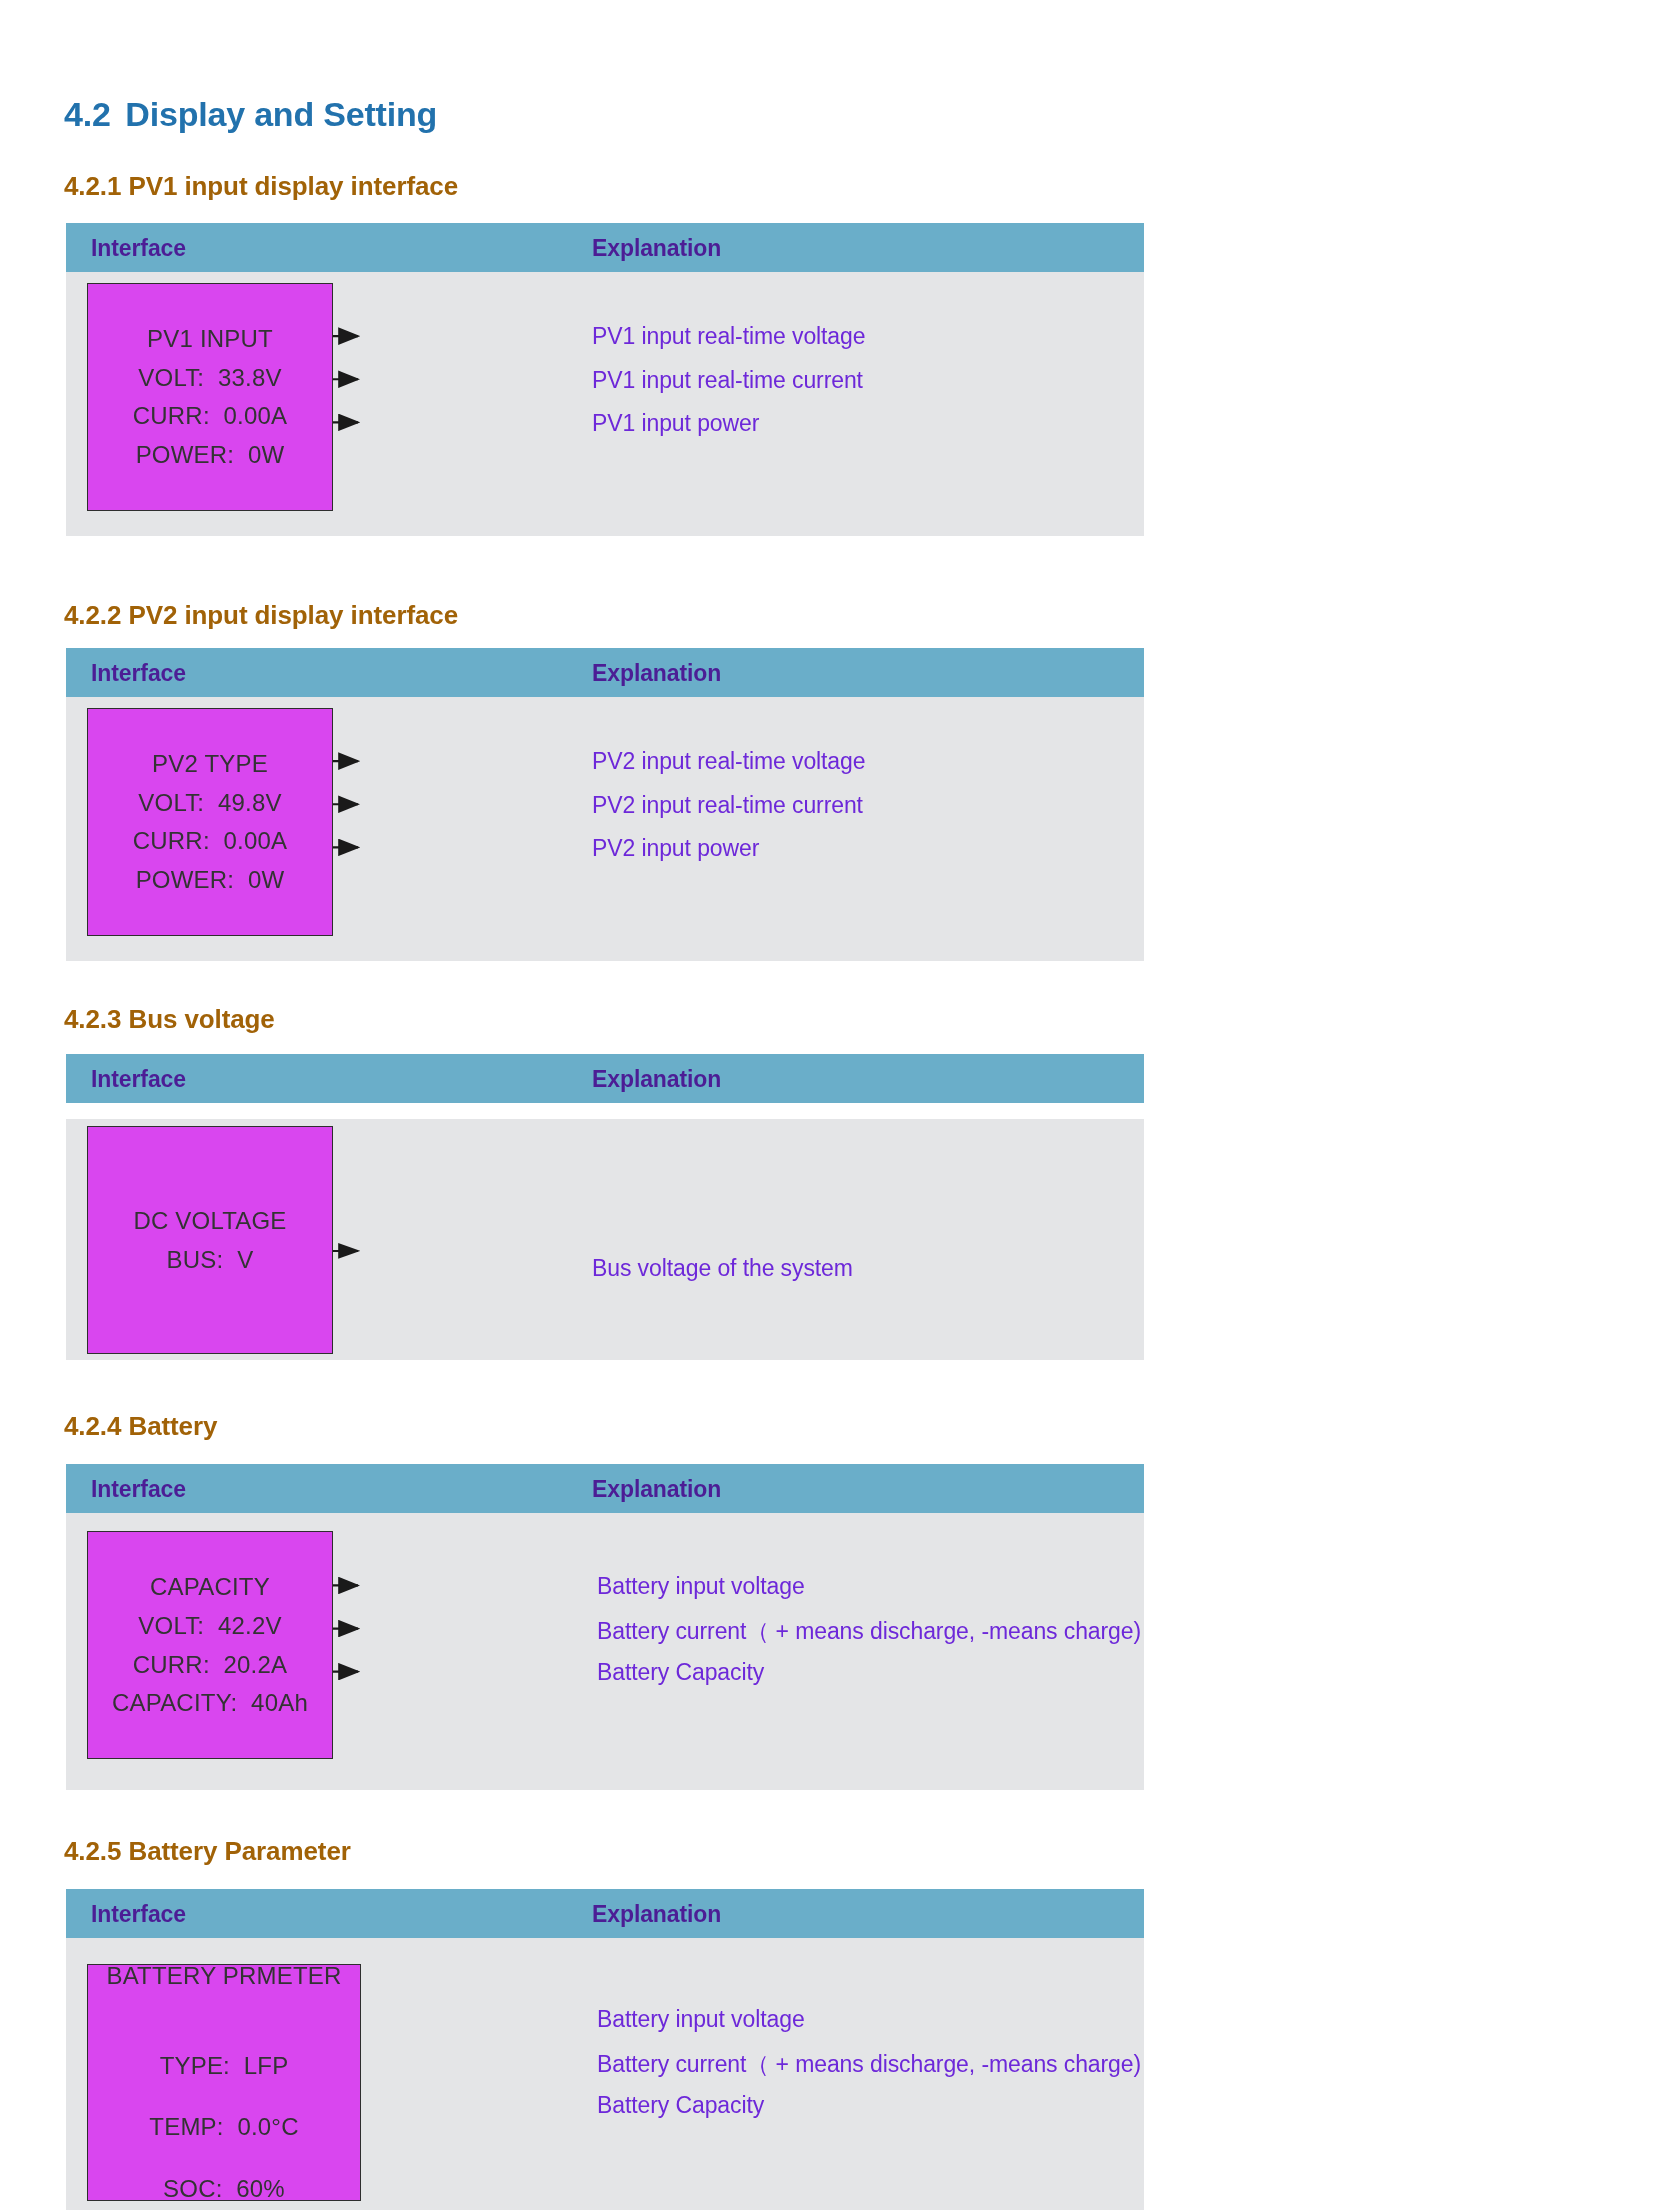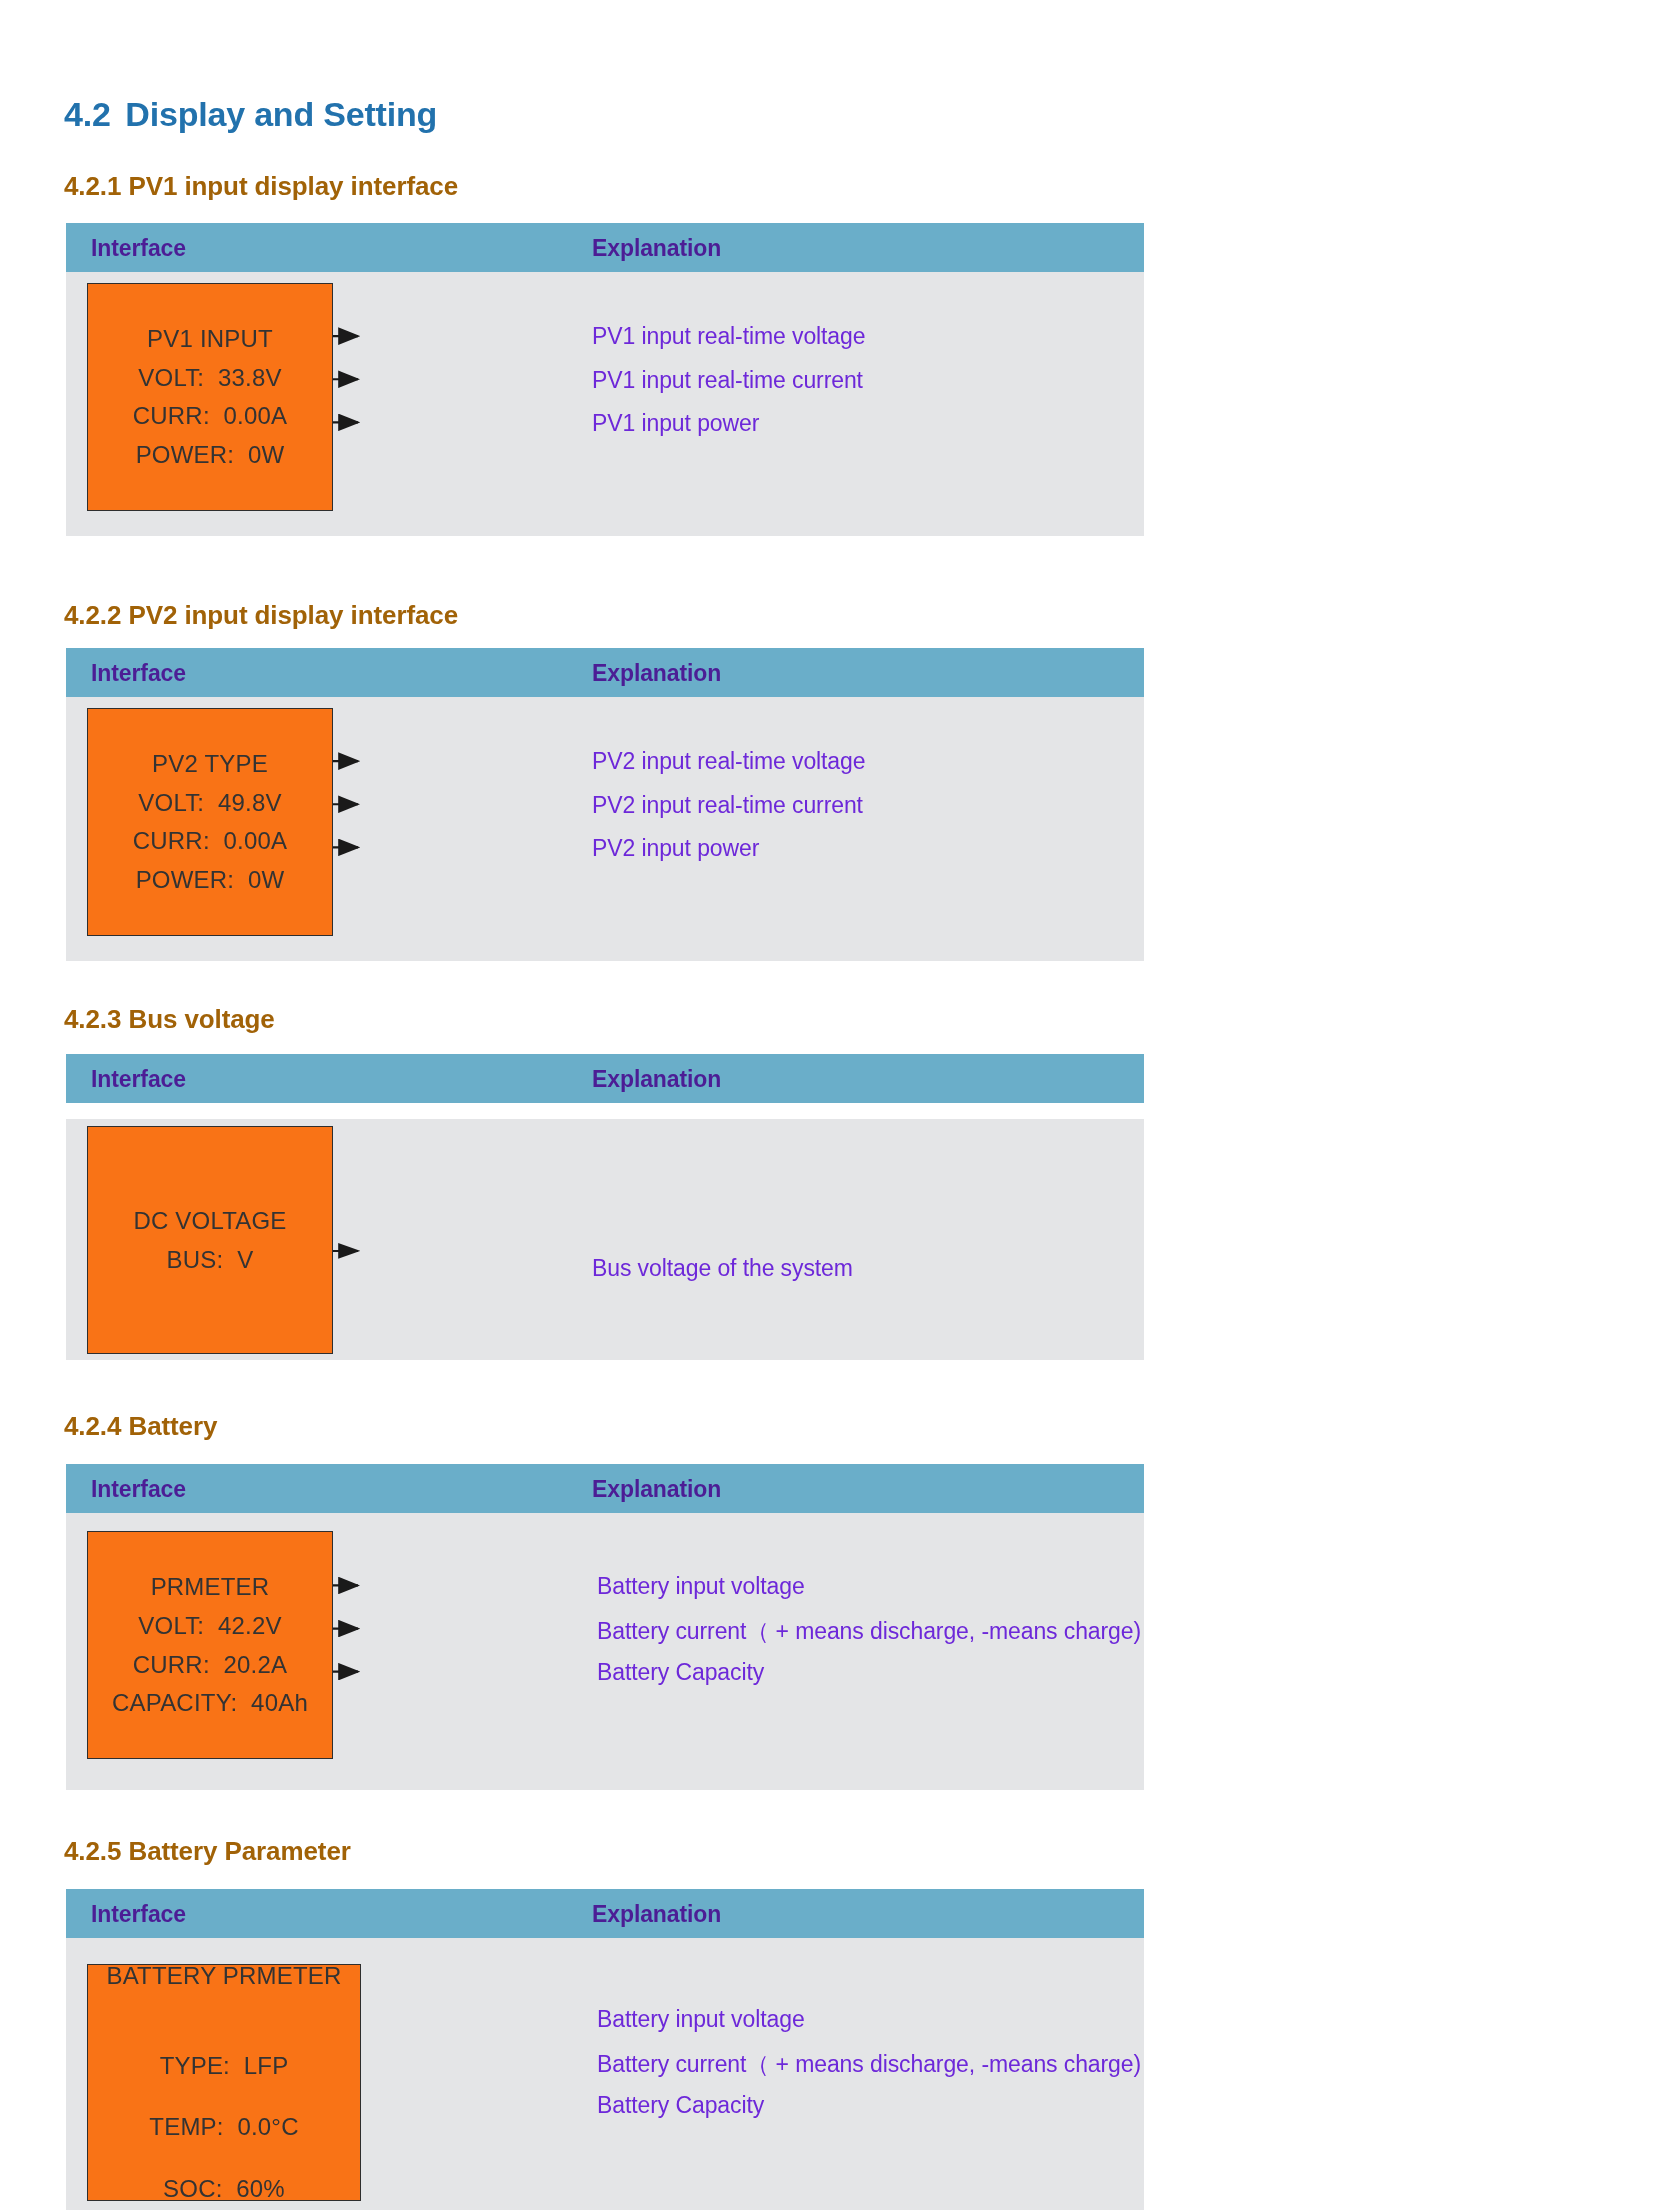--- a/index.html
+++ b/index.html
@@ -72,21 +72,21 @@
 
   .tbl-body {
     background: #e4e5e7;
     position: relative;
   }
 
   
   .lcd {
     position: absolute;
     left: 21px;
-    background: #f97316;
+    background: #d946ef;
     border: 1.8px solid #2e2e2e;
     display: flex;
     flex-direction: column;
     justify-content: center;
     align-items: center;
   }
   .lcd-line {
     font-size: 24px;
     color: #333333;
     letter-spacing: 0.2px;
@@ -219,21 +219,21 @@
         <defs>
           <marker id="ah4" markerWidth="10" markerHeight="8" refX="9" refY="4" orient="auto" markerUnits="strokeWidth">
             <path d="M0,0 L10,4 L0,8 z" fill="#1a1a1a"></path>
           </marker>
         </defs>
         <line x1="280" y1="79" x2="318" y2="79" stroke="#1a1a1a" stroke-width="2.4" marker-end="url(#ah4)"></line>
         <line x1="280" y1="126" x2="318" y2="126" stroke="#1a1a1a" stroke-width="2.4" marker-end="url(#ah4)"></line>
         <line x1="280" y1="173" x2="318" y2="173" stroke="#1a1a1a" stroke-width="2.4" marker-end="url(#ah4)"></line>
       </svg>
       <div class="lcd" style="top:18.4px;width:246px;height:228px;">
-        <div class="lcd-line" style="margin-bottom:14.7px;">PRMETER</div>
+        <div class="lcd-line" style="margin-bottom:14.7px;">CAPACITY</div>
         <div class="lcd-line" style="margin-bottom:14.7px;">VOLT:  42.2V</div>
         <div class="lcd-line" style="margin-bottom:14.7px;">CURR:  20.2A</div>
         <div class="lcd-line">CAPACITY:  40Ah</div>
       </div>
       <div class="exp" style="left:531px;top:60px;">Battery input voltage</div>
       <div class="exp" style="left:531px;top:103px;">Battery current（ + means discharge, -means charge)</div>
       <div class="exp" style="left:531px;top:146px;">Battery Capacity</div>
     </div>
   </div>
 

